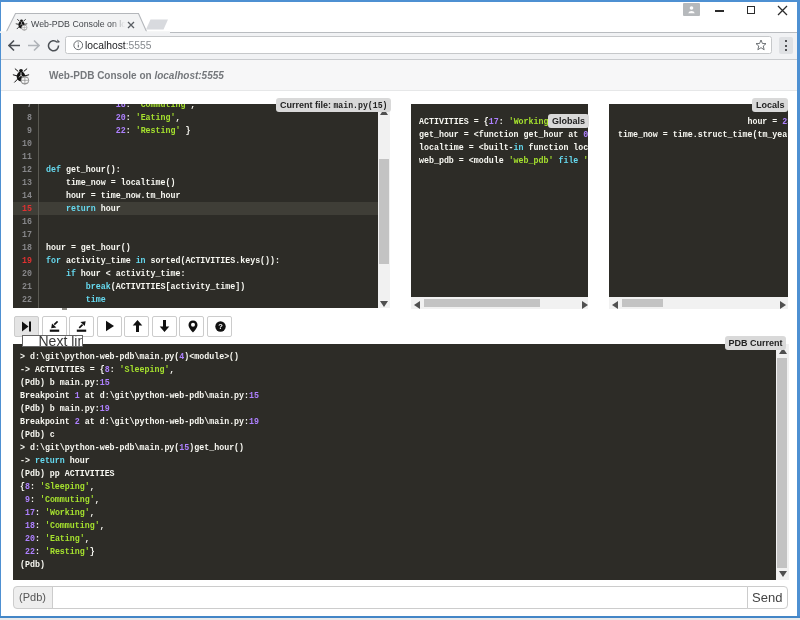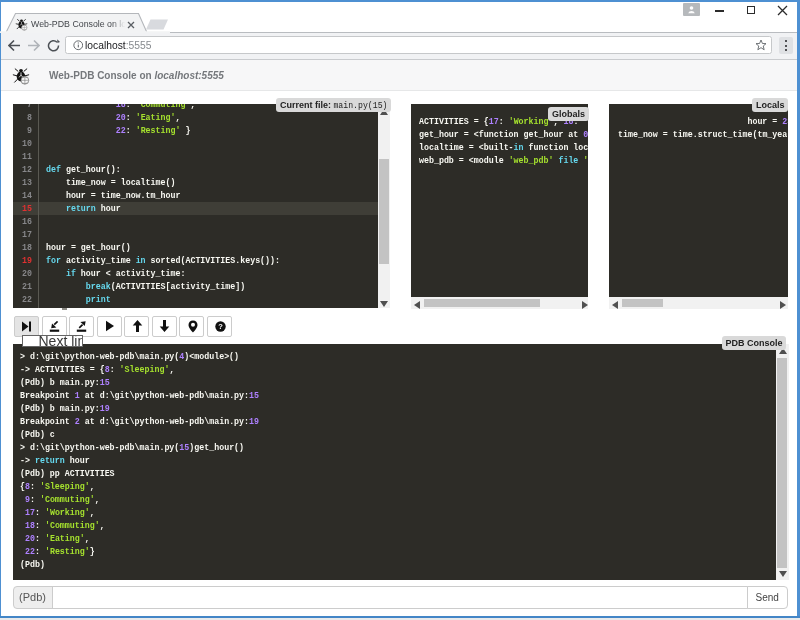--- a/index.html
+++ b/index.html
@@ -3,21 +3,21 @@
 <meta charset="utf-8">
 <style>
 html,body{margin:0;padding:0;}
 body{width:800px;height:620px;overflow:hidden;background:#fff;font-family:"Liberation Sans",sans-serif;}
 #win{position:absolute;left:0;top:0;width:800px;height:620px;}
 .abs{position:absolute;}
 .mono{font-family:"Liberation Mono",monospace;font-weight:bold;font-size:8.3px;line-height:13px;color:#f8f8f2;white-space:pre;margin:0;}
 .k{color:#66d9ef}.s{color:#a6e22e}.n{color:#ae81ff}
 .darkpanel{background:#2d2c27;}
 .plabel{position:absolute;background:#d9d9d9;border-radius:3px;height:13.5px;line-height:14px;padding:0 3.5px;font-size:9px;font-weight:bold;color:#222;white-space:nowrap;z-index:5;}
-.plabel .mono2{font-family:"Liberation Mono",monospace;font-size:8.2px;font-weight:normal;color:#222;}
+.plabel .mono2{font-family:"Liberation Mono",monospace;font-size:8.2px;font-weight:bold;color:#222;}
 .sbtrack{position:absolute;background:#f1f1f1;}
 .sbthumb{position:absolute;background:#c3c3c3;}
 .tbtn{position:absolute;width:25px;height:21px;background:#fff;border:1px solid #ccc;border-radius:2px;box-sizing:border-box;}
 </style>
 </head>
 <body>
 <div id="win">
 
 <div class="abs" style="left:0;top:0;width:800px;height:2px;background:#4e90d2;"></div>
 <div class="abs" style="left:0;top:2px;width:1px;height:614px;background:#4e90d2;"></div>
@@ -154,21 +154,21 @@
 <span class="k">def</span> get_hour():
     time_now = localtime()
     hour = time_now.tm_hour
     <span class="k">return</span> hour
 
 
 hour = get_hour()
 <span class="k">for</span> activity_time <span class="k">in</span> sorted(ACTIVITIES.keys()):
     <span class="k">if</span> hour &lt; activity_time:
         <span class="k">break</span>(ACTIVITIES[activity_time])
-        <span class="k">print</span></pre>
+        <span class="k">time</span></pre>
 </div>
 <div class="abs" style="left:62px;top:307.5px;width:5px;height:2px;background:#8f8e88;"></div>
 
 <div class="sbtrack" style="left:377.5px;top:104px;width:12.5px;height:203.5px;"></div>
 <svg class="abs" style="left:380px;top:109px;" width="8" height="6" viewBox="0 0 8 6">
       <path d="M4 0 L8 6 L0 6 Z" fill="#505050"></path>
     </svg>
 <div class="sbthumb" style="left:378.5px;top:159px;width:10.5px;height:105px;"></div>
 <svg class="abs" style="left:380px;top:301px;" width="8" height="6" viewBox="0 0 8 6">
       <path d="M4 6 L8 0 L0 0 Z" fill="#505050"></path>
@@ -182,21 +182,21 @@
 web_pdb = &lt;module <span class="s">'web_pdb'</span> <span class="k">file</span> <span class="s">'D</span></pre>
 </div>
 <div class="sbtrack" style="left:411px;top:297px;width:177px;height:11.5px;"></div>
 <svg class="abs" style="left:413.5px;top:300.5px;" width="6" height="8" viewBox="0 0 6 8">
       <path d="M0 4 L6 0 L6 8 Z" fill="#505050"></path>
     </svg>
 <div class="sbthumb" style="left:424px;top:298.5px;width:116px;height:8.5px;"></div>
 <svg class="abs" style="left:581.5px;top:300.5px;" width="6" height="8" viewBox="0 0 6 8">
       <path d="M6 4 L0 0 L0 8 Z" fill="#505050"></path>
     </svg>
-<div class="plabel" style="right:211.5px;top:107px;">Globals</div>
+<div class="plabel" style="right:211.5px;top:114px;">Globals</div>
 
 <div class="abs darkpanel" style="left:609px;top:104px;width:179px;height:193px;overflow:hidden;">
   <pre class="mono abs" style="left:9px;top:11.3px;text-align:right;">hour = <span class="n">23</span>
 time_now = time.struct_time(tm_year</pre>
 </div>
 <div class="sbtrack" style="left:609px;top:297px;width:179px;height:11.5px;"></div>
 <svg class="abs" style="left:611.5px;top:300.5px;" width="6" height="8" viewBox="0 0 6 8">
       <path d="M0 4 L6 0 L6 8 Z" fill="#505050"></path>
     </svg>
 <div class="sbthumb" style="left:622px;top:298.5px;width:41px;height:8.5px;"></div>
@@ -267,19 +267,19 @@
 (Pdb)</pre>
 </div>
 <div class="sbtrack" style="left:776px;top:344px;width:12.5px;height:235.5px;"></div>
 <svg class="abs" style="left:778.5px;top:347.5px;" width="8" height="6" viewBox="0 0 8 6">
       <path d="M4 0 L8 6 L0 6 Z" fill="#505050"></path>
     </svg>
 <div class="sbthumb" style="left:777.3px;top:357.5px;width:9.7px;height:210px;"></div>
 <svg class="abs" style="left:778.5px;top:570.5px;" width="8" height="6" viewBox="0 0 8 6">
       <path d="M4 6 L8 0 L0 0 Z" fill="#505050"></path>
     </svg>
-<div class="plabel" style="right:14px;top:336px;">PDB Console</div>
+<div class="plabel" style="right:14px;top:336px;">PDB Current</div>
 
 <div class="abs" style="left:12.5px;top:585.5px;width:40px;height:23px;background:#eee;border:1px solid #ccc;border-radius:4px 0 0 4px;box-sizing:border-box;font-size:11px;color:#555;text-align:center;line-height:21px;">(Pdb)</div>
 <div class="abs" style="left:51.5px;top:585.5px;width:696px;height:23px;background:#fff;border:1px solid #ccc;box-sizing:border-box;"></div>
-<div class="abs" style="left:746.5px;top:585.5px;width:41.5px;height:23px;background:#fff;border:1px solid #ccc;border-radius:0 4px 4px 0;box-sizing:border-box;font-size:10px;color:#444;text-align:center;line-height:21px;">Send</div>
+<div class="abs" style="left:746.5px;top:585.5px;width:41.5px;height:23px;background:#fff;border:1px solid #ccc;border-radius:0 4px 4px 0;box-sizing:border-box;font-size:13px;color:#444;text-align:center;line-height:21px;">Send</div>
 
 </div>
 
 </body></html>

